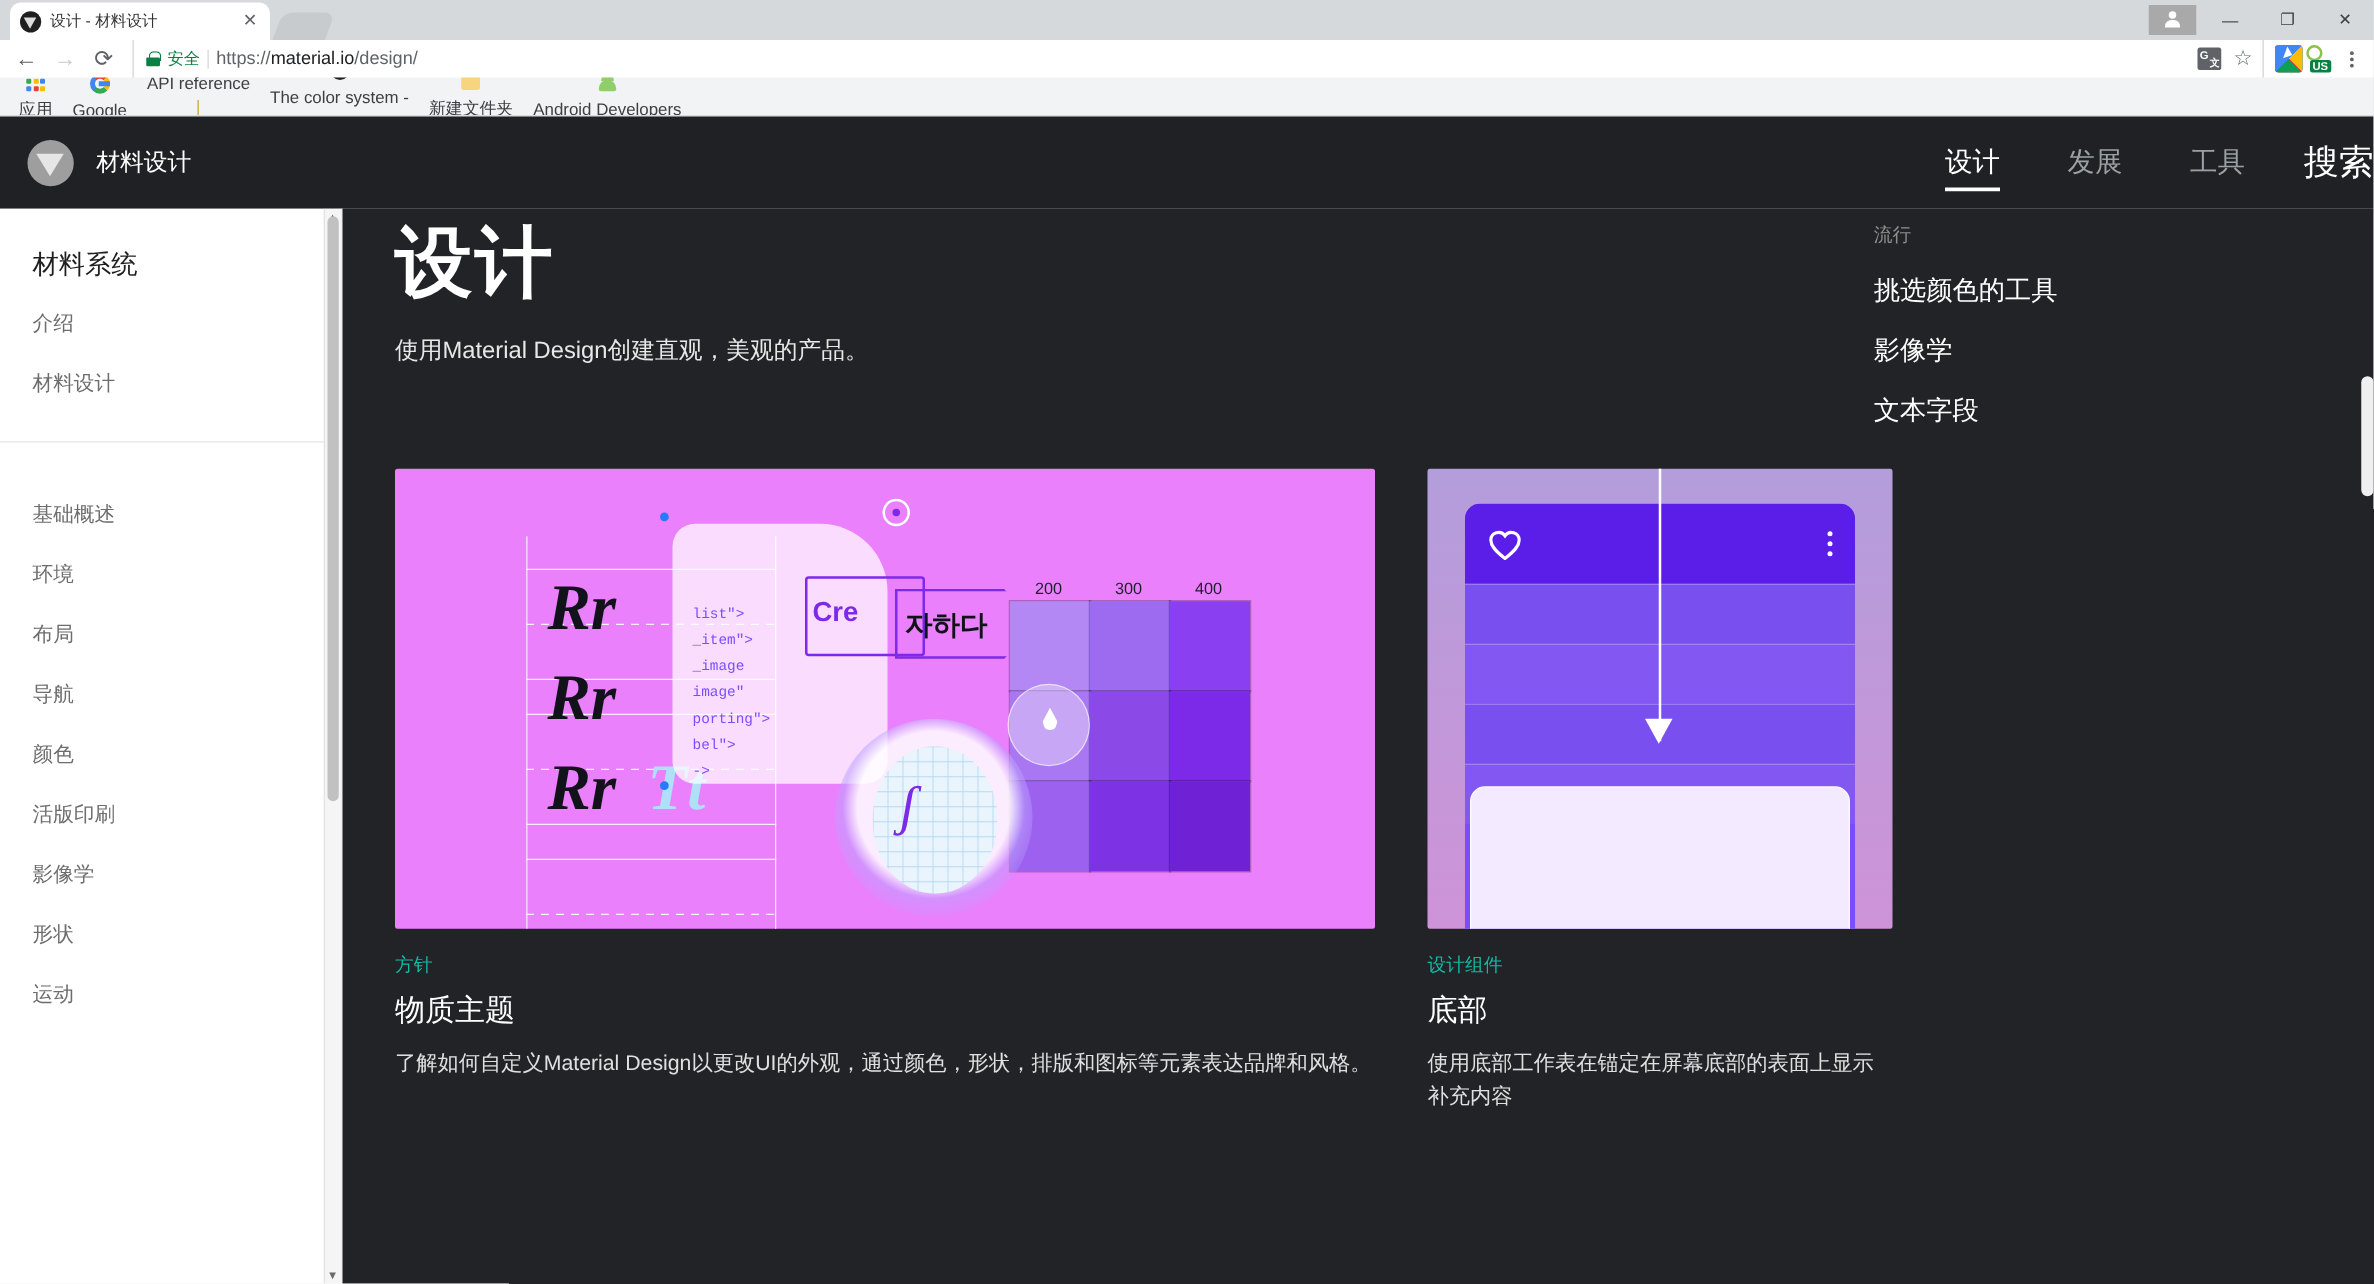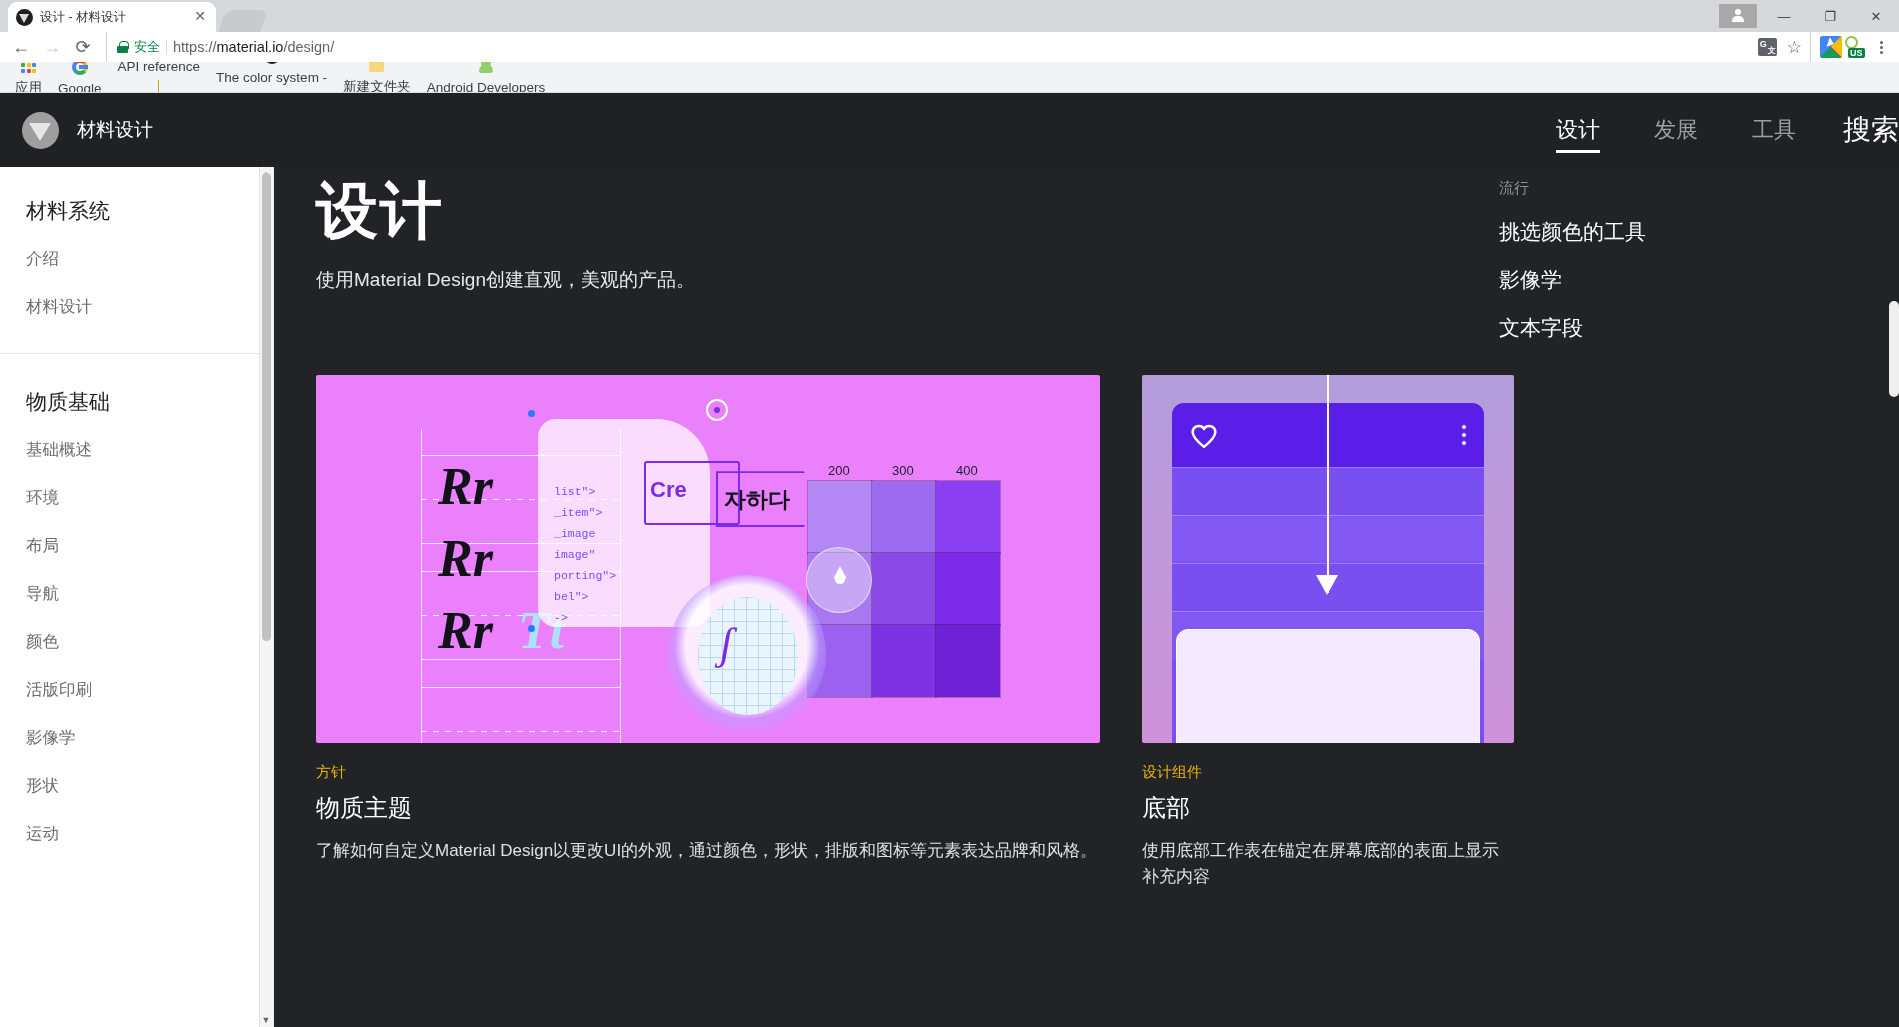--- a/index.html
+++ b/index.html
@@ -184,21 +184,21 @@
   .heart { width: 28px; height: 25px; position:relative; }
   .heart svg { display:block; }
   .kebab { display:flex; flex-direction:column; gap:4px; }
   .kebab span { width:4px;height:4px;border-radius:50%;background:#fff;}
   .sheet-l { height: 48px; background:#7a4ff0; border-top:1px solid rgba(255,255,255,.25); }
   .sheet-l:nth-child(odd) { background:#8357f2; }
   .t2 .bottomsheet { position:absolute; left: 4px; right: 4px; bottom: -16px; height: 140px; background:#f3eaff; border-radius: 12px 12px 0 0; border:1px solid #fff; }
   .down-arrow { position:absolute; left: 50%; top: -6px; transform: translateX(-50%); width: 2px; height: 224px; background:#fff; }
   .down-arrow::after { content:""; position:absolute; left:-11px; bottom:-2px; border-left:11px solid transparent; border-right:11px solid transparent; border-top:20px solid #fff; }
 
-  .card-eyebrow { color:#eab308; font-size: 15px; padding-top: 20px; }
+  .card-eyebrow { color:#14b8a6; font-size: 15px; padding-top: 20px; }
   .card-title { color:#fff; font-size: 24px; padding-top: 10px; }
   .card-desc { color:#e0e0e0; font-size: 17px; padding-top: 14px; line-height: 1.5; }
 
   .right-col { position:absolute; right: 0; top: 0; width: 372px; }
   .rc-eyebrow { color:#8f8f8f; font-size: 15px; }
   .rc-link { color:#fff; font-size: 21px; padding-top: 20px; }
 
   .page-scrollbar { position:absolute; right: 0; top: 74px; width: 12px; bottom: 0; background: transparent; }
   .page-thumb { position:absolute; right: 0; top: 60px; width: 10px; height: 96px; background:#efefef; border-radius: 6px; }
 </style>
@@ -312,21 +312,20 @@
 
     <div class="body-row">
 
       <div class="sidebar">
         <div class="side-group">
           <div class="side-title">材料系统</div>
           <a class="side-link">介绍</a>
           <a class="side-link">材料设计</a>
         </div>
         <div class="side-group">
-          <div class="side-title">物质基础</div>
           <a class="side-link">基础概述</a>
           <a class="side-link">环境</a>
           <a class="side-link">布局</a>
           <a class="side-link">导航</a>
           <a class="side-link">颜色</a>
           <a class="side-link">活版印刷</a>
           <a class="side-link">影像学</a>
           <a class="side-link">形状</a>
           <a class="side-link">运动</a>
         </div>

